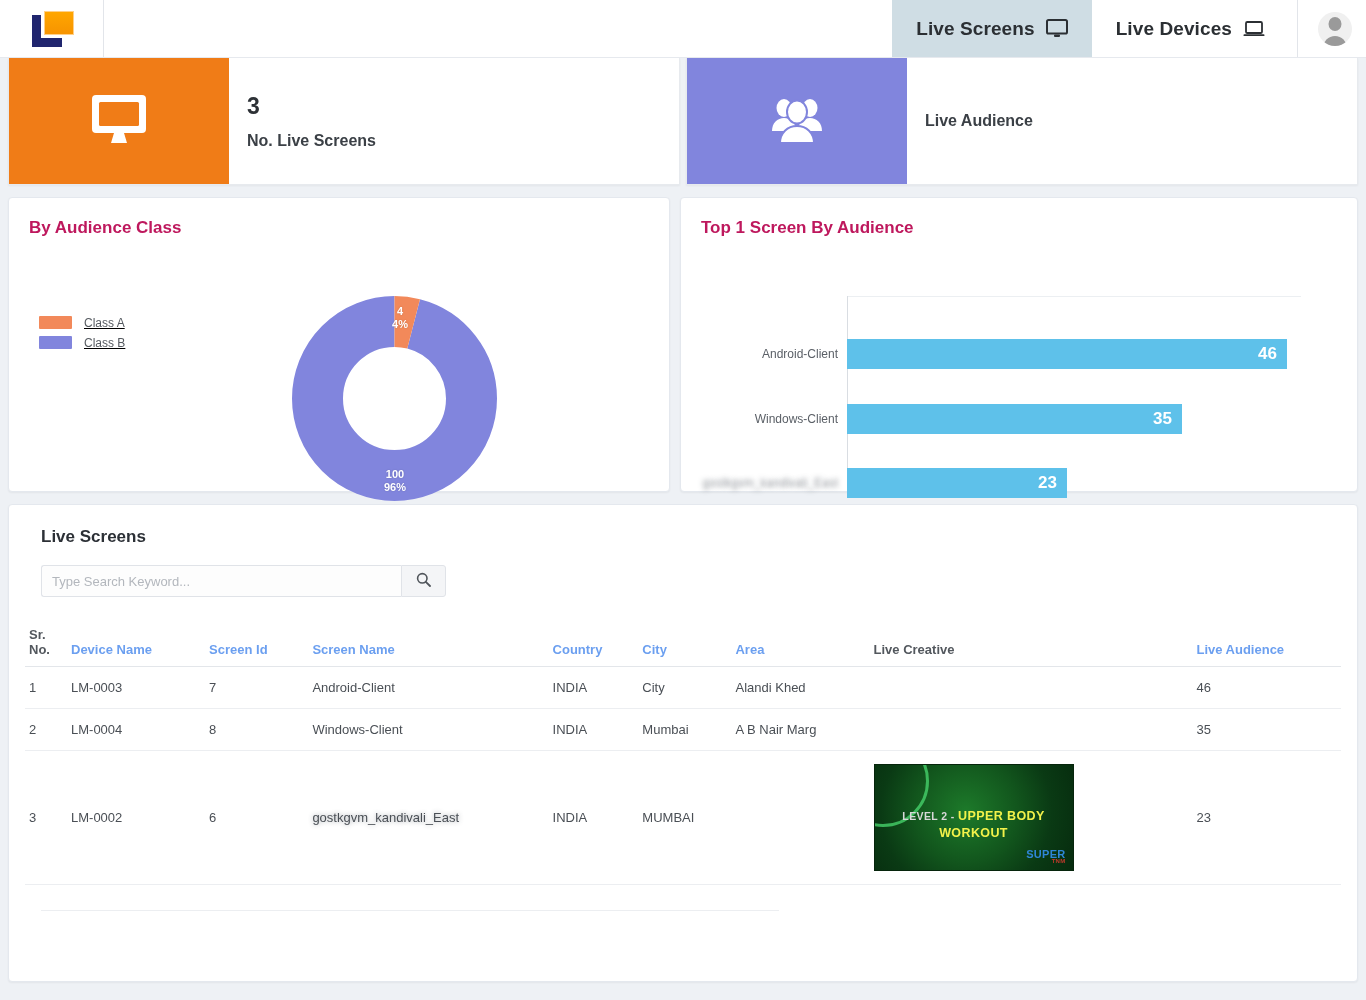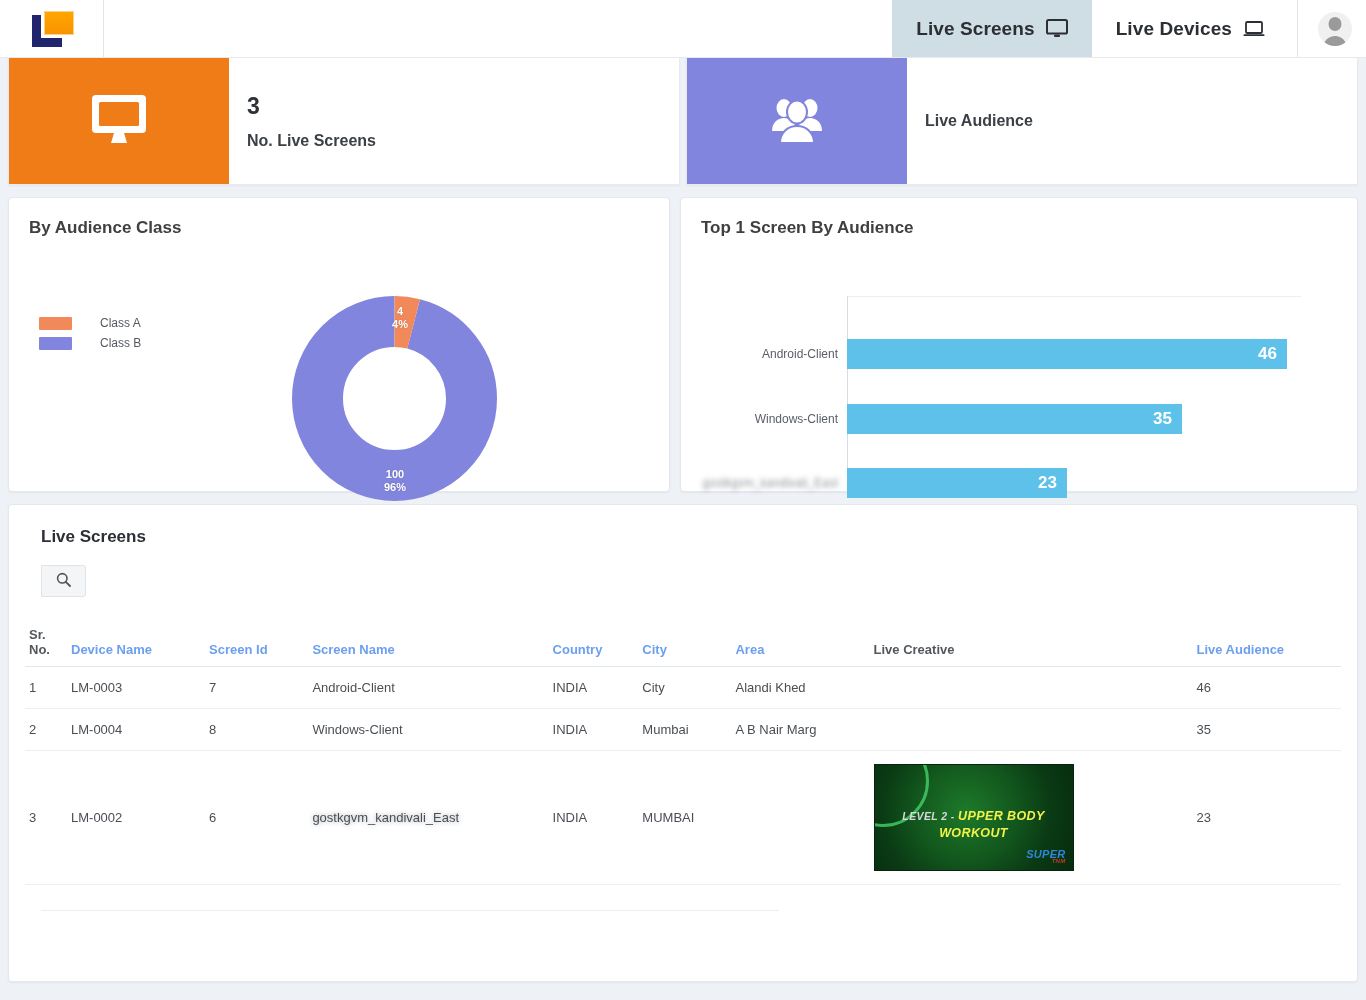--- a/index.html
+++ b/index.html
@@ -102,30 +102,30 @@
   
   .panels-row { display: flex; gap: 10px; padding: 12px 8px 0 8px; }
   .panel {
     background: #fff;
     border: 1px solid #e4e8ee;
     border-radius: 4px;
     box-shadow: 0 1px 2px rgba(0,0,0,.05);
     position: relative;
   }
   .panel-title {
-    font-size: 17px; font-weight: bold; color: #404040;
+    font-size: 17px; font-weight: bold; color: #be185d;
     padding: 20px 8px 0 20px;
   }
   .panel-left  { width: 662px; height: 295px; }
   .panel-right { flex: 1; height: 295px; }
 
   
   .donut-area { position: relative; height: 250px; }
   .legend { position: absolute; left: 30px; top: 78px; }
-  .legend-row { display: flex; align-items: center; gap: 28px; margin-bottom: 6px; }
+  .legend-row { display: flex; gap: 12px; margin-bottom: 6px; text-decoration: underline; }
   .legend-swatch { width: 33px; height: 13px; border-radius: 1px; }
   .legend-label { font-size: 12px; color: #555a60; }
   .donut-wrap { position: absolute; left: 283px; top: 58px; width: 205px; height: 205px; }
   .donut-label {
     position: absolute; text-align: center; color: #fff;
     font-size: 11px; font-weight: bold; line-height: 13px;
     text-shadow: 0 0 2px rgba(0,0,0,.18);
   }
   .donut-label.a { left: 94px; top: 9px; width: 28px; }
   .donut-label.b { left: 74px; top: 172px; width: 58px; }
@@ -209,21 +209,20 @@
     color: transparent;
     text-shadow: 0 0 5px rgba(150,155,162,.9);
     user-select: none;
   }
   .creative-thumb {
     width: 200px; height: 107px;
     background:
       radial-gradient(circle at 46% 44%, #1d7a2a 0%, #12561d 42%, #0a3a14 70%, #062b0e 100%);
     position: relative; overflow: hidden;
     border: 1px solid #06250c;
-    font-style: italic;
   }
   .creative-thumb .arcdeco {
     position: absolute; left: -38px; top: -30px;
     width: 92px; height: 92px; border-radius: 50%;
     border: 3px solid #46d16a; opacity: .8;
   }
   .creative-thumb .ct-line1 {
     position: absolute; left: 0; right: 0; top: 44px;
     text-align: center; font-size: 12.5px; letter-spacing: .4px;
     font-weight: bold; color: #f2f24a;
@@ -390,20 +389,21 @@
         </div>
       </div>
     </div>
   </div>
 </div>
 
 <div class="table-card">
   <div class="table-title">Live Screens</div>
 
   <div class="search-row">
+    <input class="search-input" type="text" placeholder="Type Search Keyword..." style="">
     <div class="search-btn">
       <span>
         <svg width="15" height="15" viewBox="0 0 15 15">
           <circle cx="6.3" cy="6.3" r="4.7" fill="none" stroke="#50555b" stroke-width="1.6"></circle>
           <line x1="9.8" y1="9.8" x2="14" y2="14" stroke="#50555b" stroke-width="1.8" stroke-linecap="round"></line>
         </svg>
       </span>
     </div>
   </div>
 

